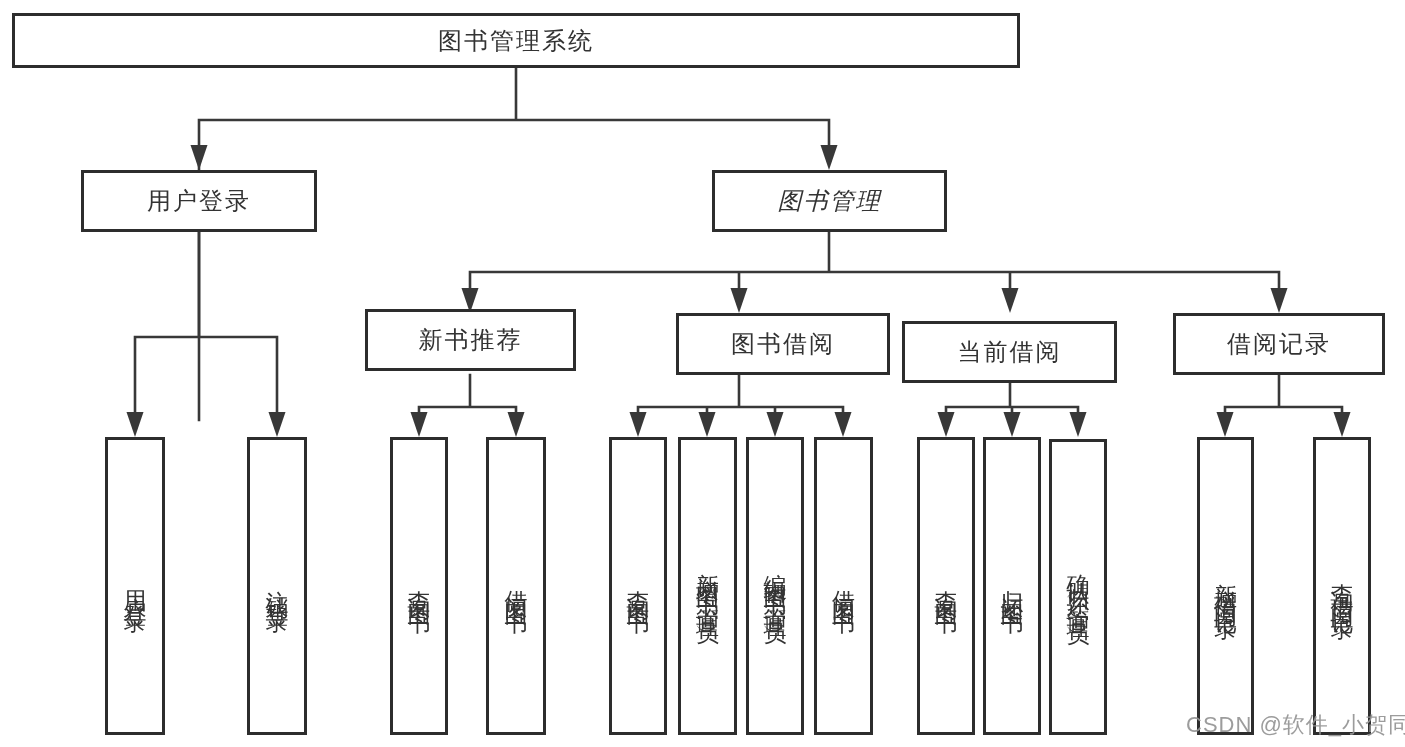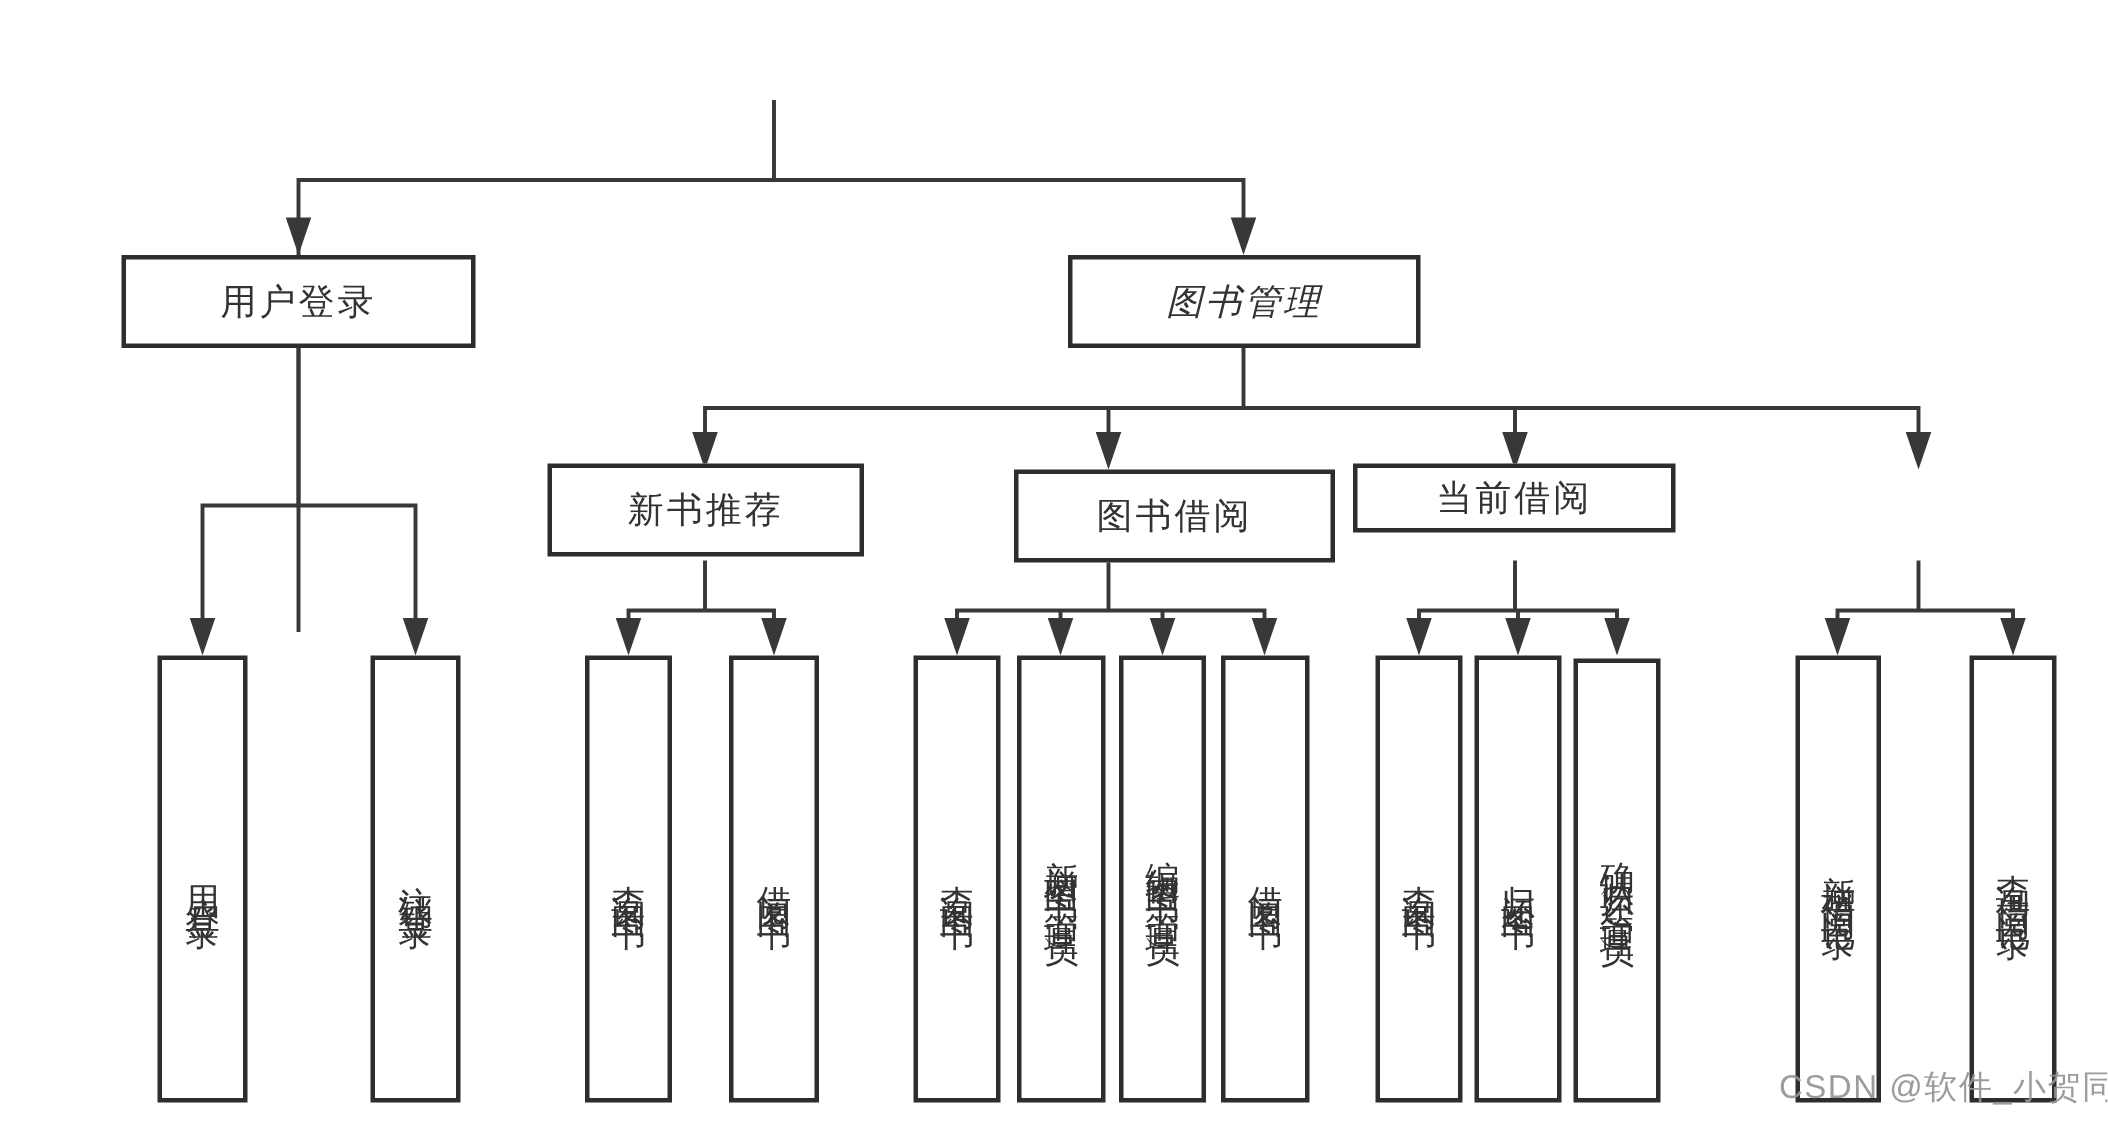--- a/index.html
+++ b/index.html
@@ -90,36 +90,42 @@
       <polygon points="766.5,412 783.5,412 775,437"></polygon>
       <polygon points="834.5,412 851.5,412 843,437"></polygon>
       <polygon points="937.5,412 954.5,412 946,437"></polygon>
       <polygon points="1003.5,412 1020.5,412 1012,437"></polygon>
       <polygon points="1069.5,412 1086.5,412 1078,437"></polygon>
       <polygon points="1216.5,412 1233.5,412 1225,437"></polygon>
       <polygon points="1333.5,412 1350.5,412 1342,437"></polygon>
     </g>
   </svg>
 
+  <div class="box" style="left:12px; top:13px; width:1008px; height:55px;">
+    <span class="h-label">图书管理系统</span>
+  </div>
 
   <div class="box" style="left:81px; top:170px; width:236px; height:62px;">
     <span class="h-label">用户登录</span>
   </div>
   <div class="box" style="left:712px; top:170px; width:235px; height:62px;font-style:italic;">
     <span class="h-label">图书管理</span>
   </div>
 
   <div class="box" style="left:365px; top:309px; width:211px; height:62px;">
     <span class="h-label">新书推荐</span>
   </div>
   <div class="box" style="left:632px; top:313px; width:214px; height:62px;margin-left:44px;">
     <span class="h-label">图书借阅</span>
   </div>
-  <div class="box" style="left:902px; top:309px; width:215px; height:46px;">
+  <div class="box" style="left:902px; top:321px; width:215px; height:62px;">
     <span class="h-label">当前借阅</span>
+  </div>
+  <div class="box" style="left:1173px; top:313px; width:212px; height:62px;">
+    <span class="h-label">借阅记录</span>
   </div>
 
   <div class="box leaf" style="left:105px; top:437px; width:60px; height:298px;">
     <span class="v-label">用户登录</span>
   </div>
   <div class="box leaf" style="left:247px; top:437px; width:60px; height:298px;">
     <span class="v-label">注销登录</span>
   </div>
 
   <div class="box leaf" style="left:390px; top:437px; width:58px; height:298px;">

